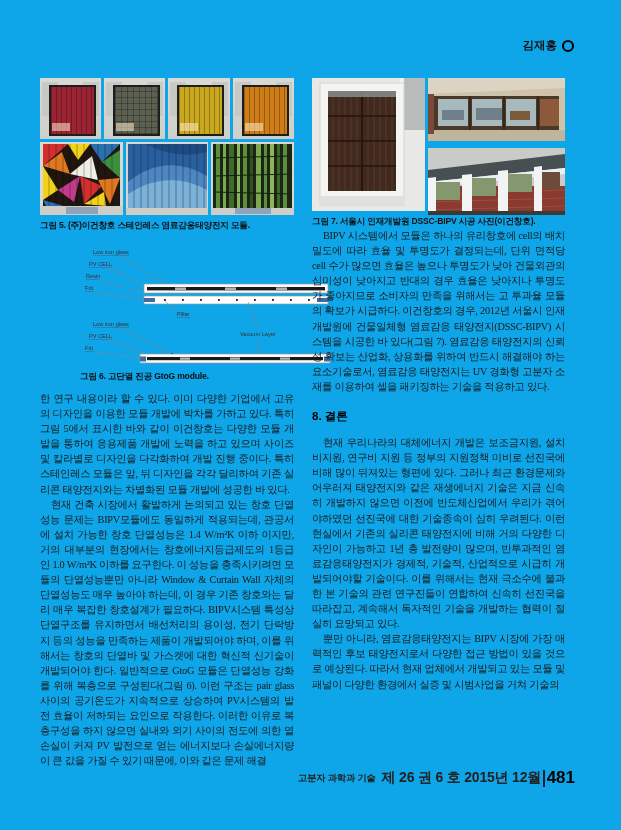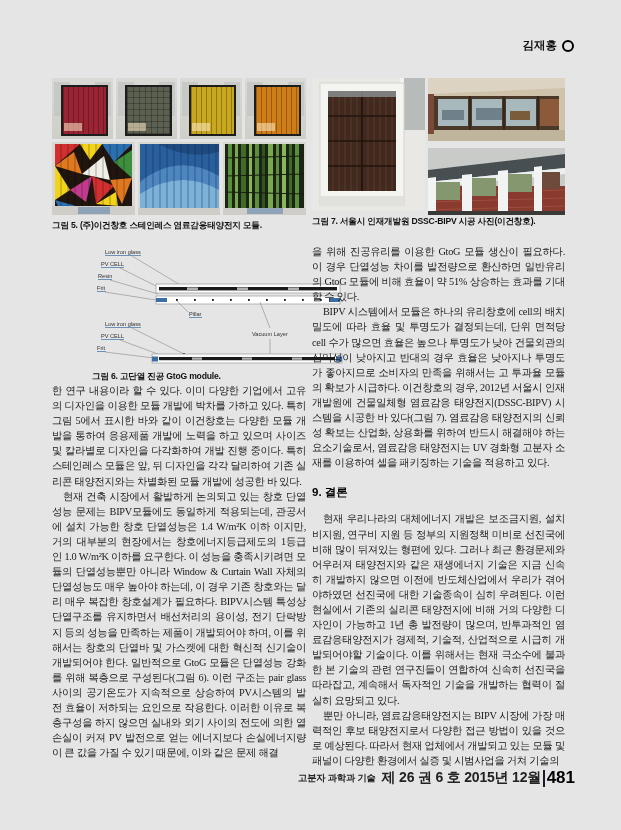--- a/index.html
+++ b/index.html
@@ -1,23 +1,23 @@
 <!DOCTYPE html>
 <html><head>
 <meta charset="utf-8">
 <style>
   html,body{margin:0;padding:0;background:#888;}
-  .page{position:relative;width:621px;height:830px;background:#e5e5e5;overflow:hidden;
+  .page{position:relative;width:621px;height:830px;background:#0ea5e9;overflow:hidden;
         font-family:"Liberation Serif","DejaVu Serif",serif;color:#191919;}
   
   .hdr{position:absolute;top:38px;right:47px;display:flex;align-items:center;gap:5px;
        font-family:"Liberation Sans","DejaVu Sans",sans-serif;font-weight:bold;font-size:11.5px;color:#111;}
   .ring{width:8px;height:8px;border:2.6px solid #000;border-radius:50%;display:inline-block;}
   
-  .col-left{position:absolute;left:52px;top:78px;width:254px;}
+  .col-left{position:absolute;left:40px;top:78px;width:254px;}
   .col-right{position:absolute;left:312px;top:78px;width:253px;}
   
   figure{margin:0;padding:0;}
   .caption{margin-top:5px;font-family:"Liberation Sans","DejaVu Sans",sans-serif;
            font-size:8.6px;font-weight:bold;color:#111;letter-spacing:-0.2px;}
   .fig5-grid{display:flex;flex-wrap:wrap;gap:3px;width:254px;}
   .cell-top{width:61.2px;height:61px;position:relative;overflow:hidden;background:linear-gradient(#d9d9d5,#cfcfc9);}
   .cell-top .win{position:absolute;top:4px;width:16px;height:34px;background:#c3c6c2;opacity:.8;}
   .cell-top .panel{position:absolute;left:9px;top:7px;width:43px;height:47px;border:2px solid #1d1d1d;}
   .stripes{background-image:repeating-linear-gradient(90deg,rgba(0,0,0,.28) 0 1px,transparent 1px 5px);}
@@ -29,21 +29,21 @@
   .cell-bot{width:82.6px;height:73px;position:relative;overflow:hidden;}
   .cell-bot svg{display:block;}
   .fig6-wrap{margin-top:12px;margin-left:40px;}
   .fig6-wrap svg{display:block;}
   .fig7-grid{display:flex;gap:3px;width:253px;height:133px;}
   .fig7-left{width:113px;height:133px;}
   .fig7-right{display:flex;flex-direction:column;gap:3px;}
   
   .bodytext{margin:0;font-size:10.3px;line-height:15.1px;text-align:justify;letter-spacing:-0.25px;}
   .indent{text-indent:11px;}
-  .first-space{margin-top:0;}
+  .first-space{margin-top:8px;}
   .sec-head{margin:15px 0 11px 0;font-family:"Liberation Sans","DejaVu Sans",sans-serif;
             font-size:11.5px;font-weight:bold;color:#000;}
   
   .footer{position:absolute;top:768px;right:46px;display:flex;align-items:center;gap:2px;
           font-family:"Liberation Sans","DejaVu Sans",sans-serif;}
   .footer .jtitle{font-size:9.3px;font-weight:bold;color:#222;letter-spacing:-0.2px;}
   .footer .jissue{font-size:14px;font-weight:bold;color:#222;margin-left:4px;letter-spacing:-0.2px;}
   .vbar{width:1.6px;height:17px;background:#1a1a2e;}
   .pagenum{font-size:17px;font-weight:bold;color:#000;}
   .svg-label{font-family:"Liberation Sans","DejaVu Sans",sans-serif;font-size:5.6px;fill:#333;}
@@ -326,24 +326,23 @@
                 <polygon points="106,19 114,18 114,67 106,67"></polygon>
               </g>
               <rect x="0" y="63" width="137" height="4" fill="#3a3a38"></rect>
             </svg>
           </div>
         </div>
       </div>
       <figcaption class="caption"><span>그림 7.</span><span> 서울시 인재개발원 DSSC-BIPV 시공 사진(이건창호).</span></figcaption>
     </figure>
 
-    <p class="bodytext" style="margin-top:16px">을 위해 진공유리를 이용한 GtoG 모듈 생산이 필요하다. 이 경우 단열성능 차이를 발전량으로 환산하면 일반유리의 GtoG 모듈에 비해 효율이 약 51% 상승하는 효과를 기대할 수 있다.</p>
     <p class="bodytext indent">BIPV 시스템에서 모듈은 하나의 유리창호에 cell의 배치 밀도에 따라 효율 및 투명도가 결정되는데, 단위 면적당 cell 수가 많으면 효율은 높으나 투명도가 낮아 건물외관의 심미성이 낮아지고 반대의 경우 효율은 낮아지나 투명도가 좋아지므로 소비자의 만족을 위해서는 고 투과율 모듈의 확보가 시급하다. 이건창호의 경우, 2012년 서울시 인재개발원에 건물일체형 염료감응 태양전지(DSSC-BIPV) 시스템을 시공한 바 있다(그림 7). 염료감응 태양전지의 신뢰성 확보는 산업화, 상용화를 위하여 반드시 해결해야 하는 요소기술로서, 염료감응 태양전지는 UV 경화형 고분자 소재를 이용하여 셀을 패키징하는 기술을 적용하고 있다.</p>
 
-    <h3 class="sec-head">9. 결론</h3>
+    <h3 class="sec-head">8. 결론</h3>
 
     <p class="bodytext indent">현재 우리나라의 대체에너지 개발은 보조금지원, 설치비지원, 연구비 지원 등 정부의 지원정책 미비로 선진국에 비해 많이 뒤져있는 형편에 있다. 그러나 최근 환경문제와 어우러져 태양전지와 같은 재생에너지 기술은 지금 신속히 개발하지 않으면 이전에 반도체산업에서 우리가 겪어야하였던 선진국에 대한 기술종속이 심히 우려된다. 이런 현실에서 기존의 실리콘 태양전지에 비해 거의 다양한 디자인이 가능하고 1년 총 발전량이 많으며, 반투과적인 염료감응태양전지가 경제적, 기술적, 산업적으로 시급히 개발되어야할 기술이다. 이를 위해서는 현재 극소수에 불과한 본 기술의 관련 연구진들이 연합하여 신속히 선진국을 따라잡고, 계속해서 독자적인 기술을 개발하는 협력이 절실히 요망되고 있다.</p>
     <p class="bodytext indent">뿐만 아니라, 염료감응태양전지는 BIPV 시장에 가장 매력적인 후보 태양전지로서 다양한 접근 방법이 있을 것으로 예상된다. 따라서 현재 업체에서 개발되고 있는 모듈 및 패널이 다양한 환경에서 실증 및 시범사업을 거쳐 기술의</p>
   </div>
 
   <div class="footer">
     <span class="jtitle">고분자 과학과 기술</span>
     <span class="jissue">제 26 권 6 호 2015년 12월</span>
     <span class="vbar"></span>
     <span class="pagenum">481</span>

